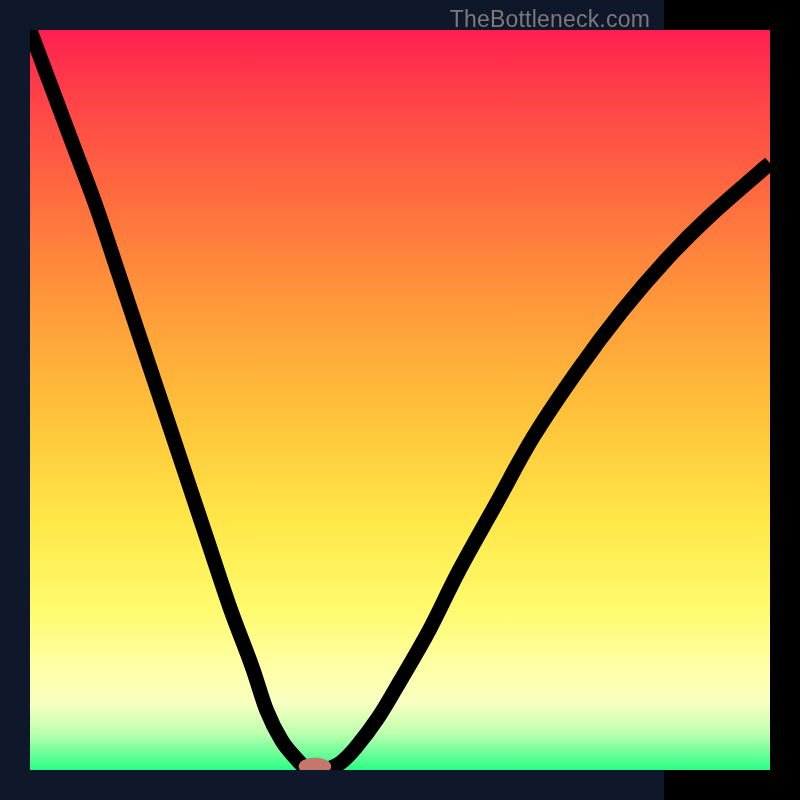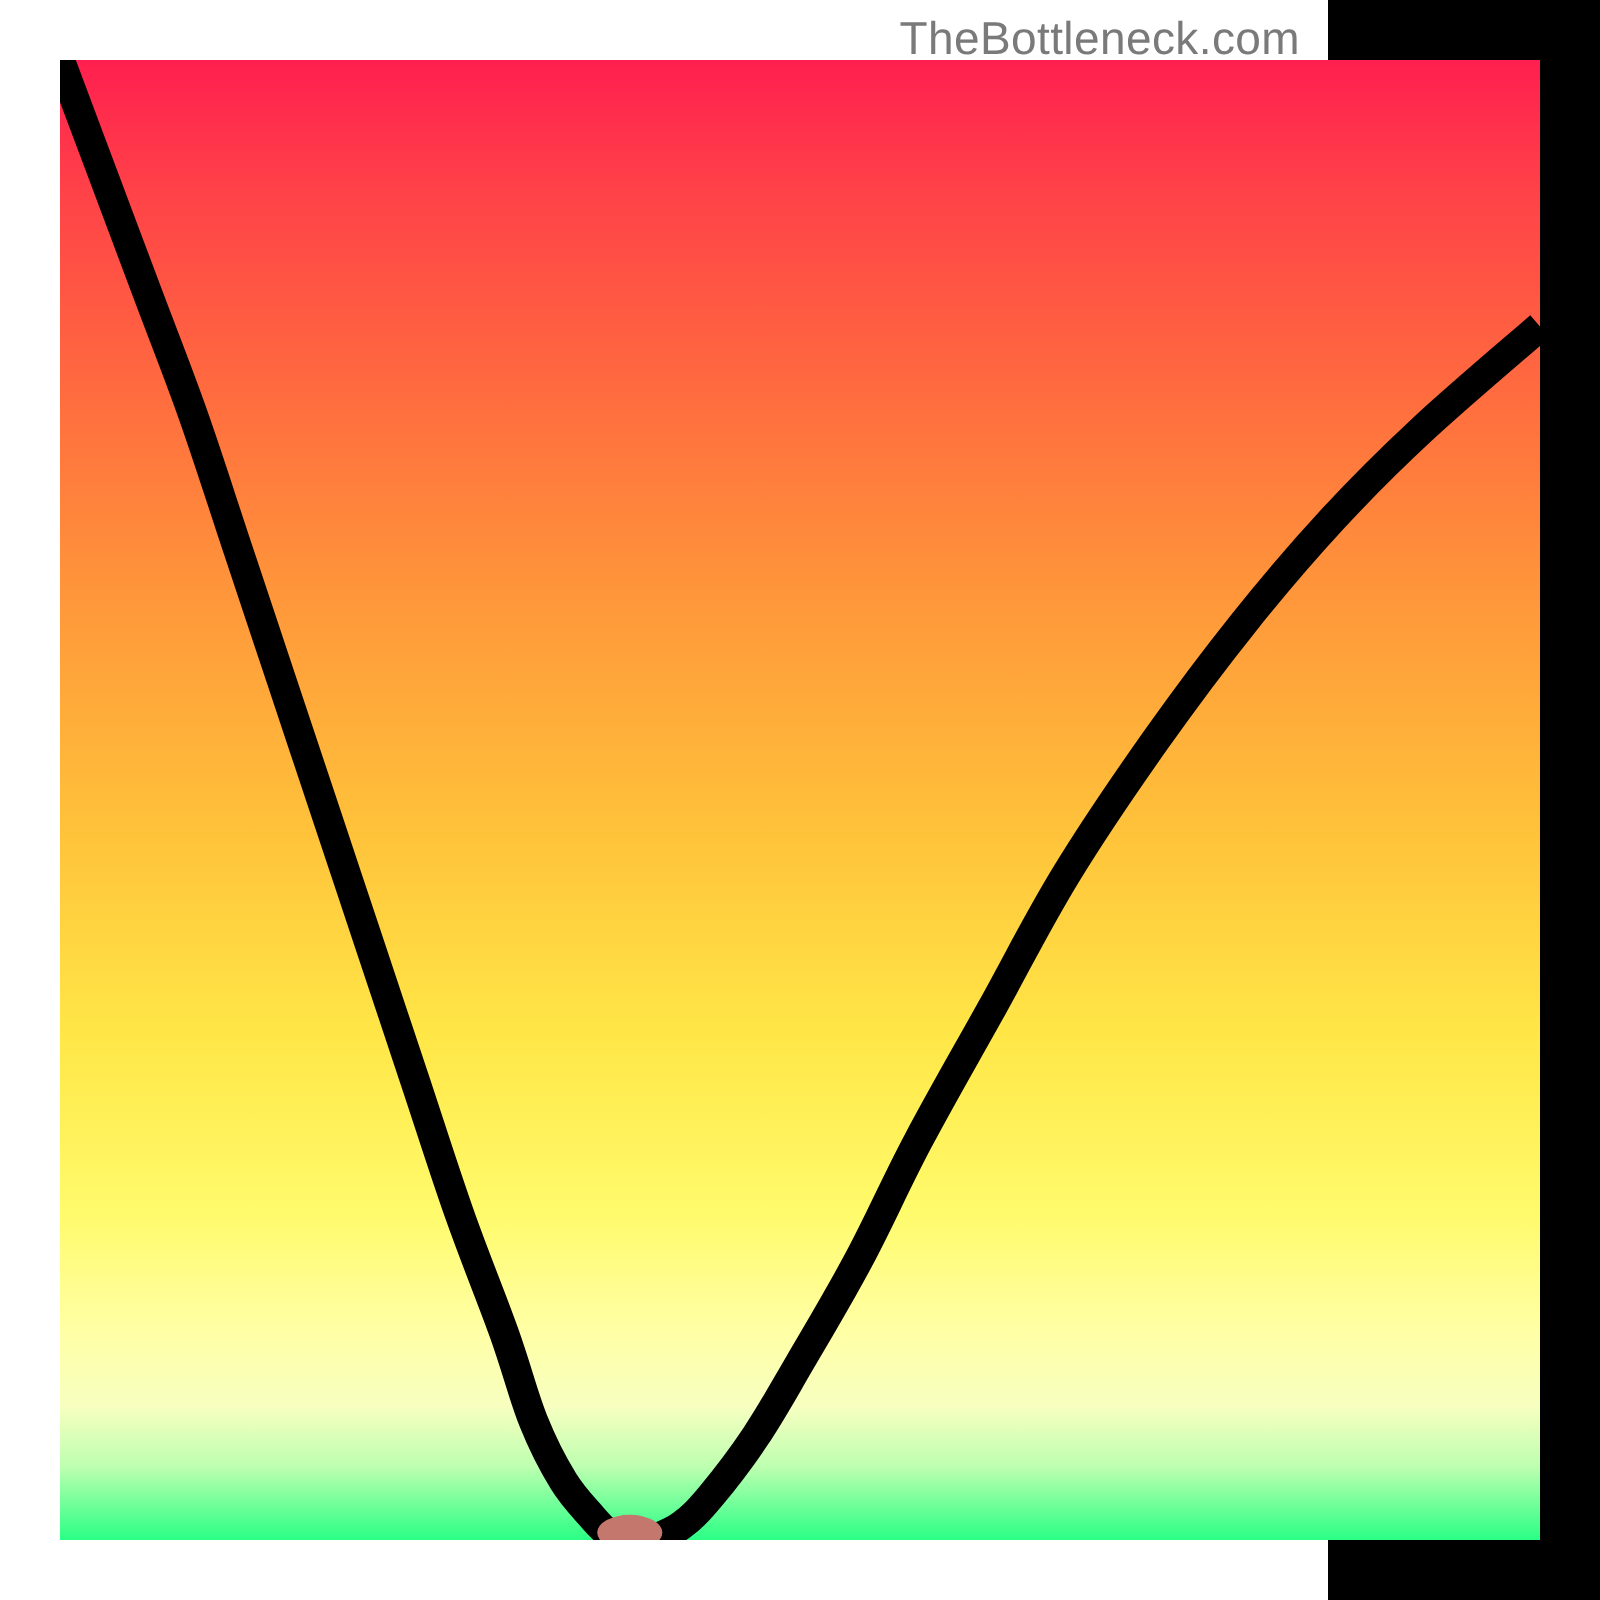--- a/index.html
+++ b/index.html
@@ -8,21 +8,21 @@
     width: 800px;
     height: 800px;
     background: #000;
     overflow: hidden;
     font-family: Arial, Helvetica, sans-serif;
   }
   .frame {
     position: relative;
     width: 664px;
     height: 800px;
-    background: #ffffff;
+    background: #0f172a;
   }
   .watermark {
     position: absolute;
     top: 6px;
     right: 14px;
     color: #7a7a7a;
     font-size: 23px;
     font-weight: 400;
     letter-spacing: 0.2px;
     z-index: 10;

